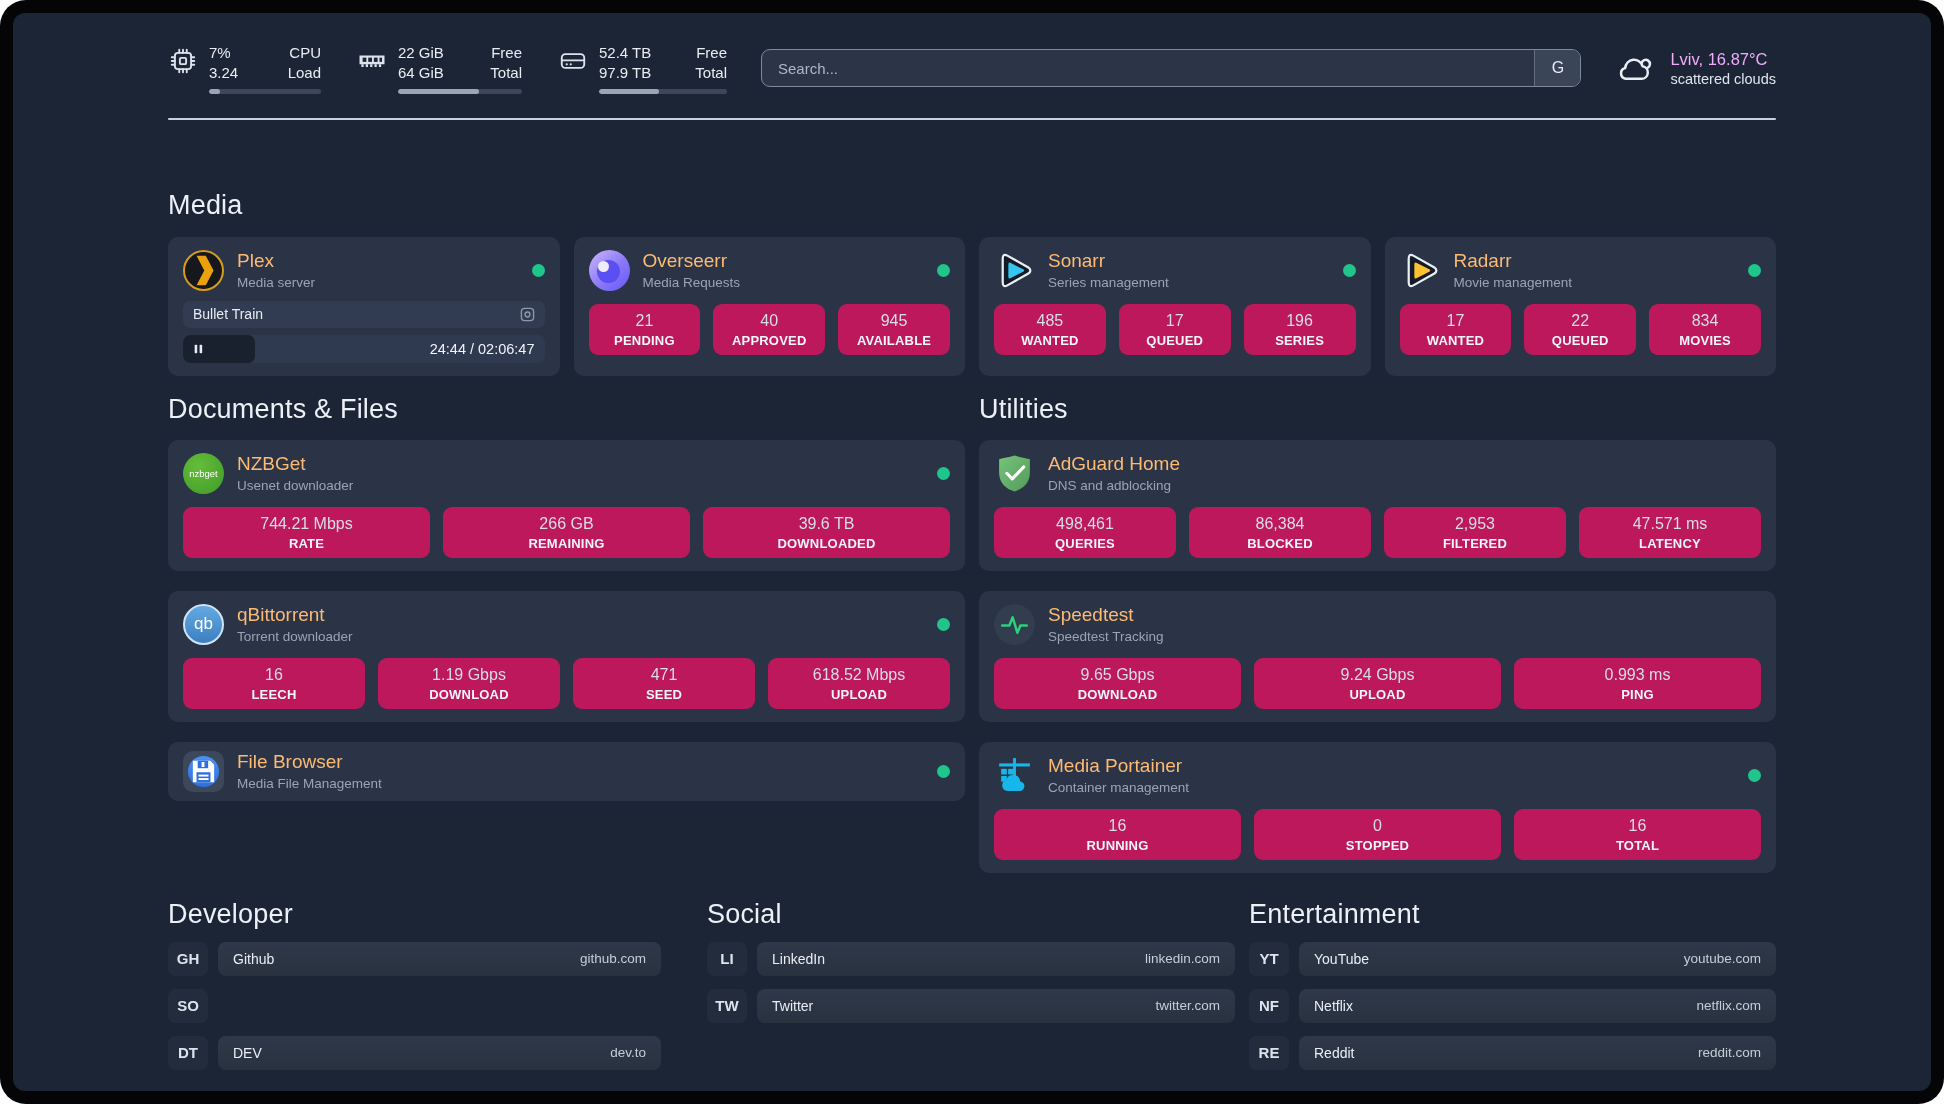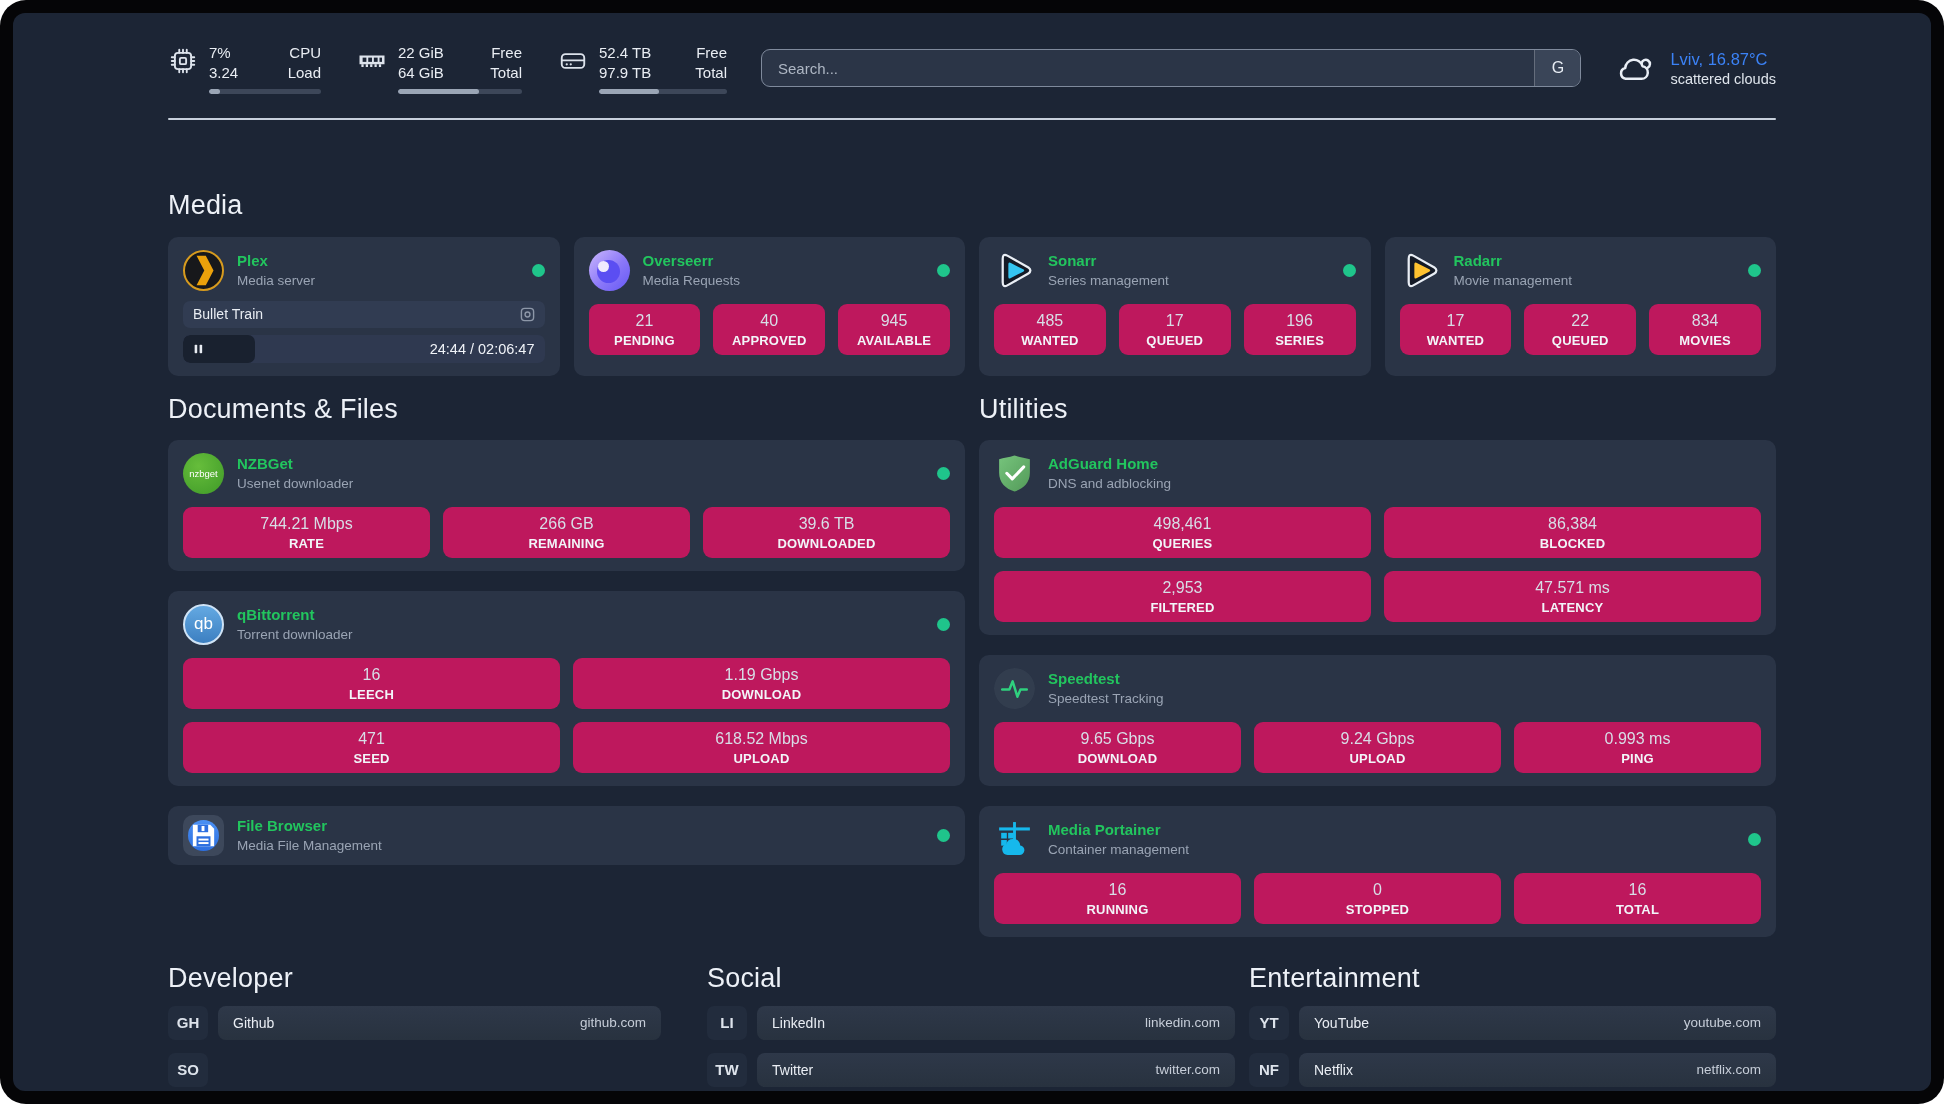--- a/index.html
+++ b/index.html
@@ -28,41 +28,41 @@
                border-radius:9px; display:flex; align-items:stretch; overflow:hidden; }
   .searchbar input { flex:1; background:transparent; border:0; outline:0; color:#dfe5ee; font-size:15px;
                      padding:0 16px; font-family:inherit; }
   .searchbar input::placeholder { color:#aeb7c4; }
   .g-btn { width:46px; background:#3a4558; border-left:1px solid rgba(255,255,255,.22);
            display:flex; align-items:center; justify-content:center; font-size:16px; color:#e8edf4; cursor:pointer; }
 
   .weather { display:flex; gap:13px; align-items:center; }
   .weather-icon { width:46px; height:40px; color:#e9eef5; }
   .weather-icon svg { width:100%; height:100%; }
-  .weather-l1 { font-size:16.5px; color:#3b82f6; }
+  .weather-l1 { font-size:16.5px; color:#f0abfc; }
   .weather-l2 { font-size:14.5px; color:#dfe5ec; margin-top:2px; }
 
   .divider { margin-top:24px; height:2px; background:#c7d0dc; border-radius:1px; }
 
   
   .section-title { font-size:27px; color:#edf1f7; font-weight:500; letter-spacing:.2px; }
   .media-title { margin-top:70px; }
   .media-grid { margin-top:16px; display:grid; grid-template-columns:repeat(4,1fr); gap:14px; }
 
   .card { background:#2a3446; border-radius:10px; padding:13px 15px; }
   .card-head { display:flex; align-items:center; gap:13px; min-height:41px; }
   .app-icon { width:41px; height:41px; flex:none; position:relative; }
   .app-icon svg { width:100%; height:100%; display:block; }
-  .app-title { font-size:15px; color:#22c55e; font-weight:700; line-height:1.15; }
+  .app-title { font-size:19px; color:#fdba74; font-weight:400; line-height:1.15; }
   .app-sub { font-size:13.5px; color:#9aa4b4; margin-top:3px; }
   .dot { width:13px; height:13px; border-radius:50%; background:#1fc58b; margin-left:auto; flex:none; }
 
   .tiles { margin-top:13px; display:grid; gap:13px; }
   .tiles.c3 { grid-template-columns:repeat(3,1fr); }
-  .tiles.c4 { grid-template-columns:repeat(2,1fr); }
+  .tiles.c4 { grid-template-columns:repeat(4,1fr); }
   .tile { background:#be185d; border-radius:9px; text-align:center; padding:8px 4px 7px; }
   .tile-value { font-size:16px; color:#d8dee7; }
   .tile-label { font-size:13px; font-weight:700; color:#f2f5f9; margin-top:3px; letter-spacing:.2px; }
 
   
   .plex-row { margin-top:10px; height:27px; background:#313c52; border-radius:7px; display:flex;
               align-items:center; padding:0 10px; font-size:14px; color:#e9edf3; }
   .session-icon { margin-left:auto; display:flex; }
   .plex-progress { margin-top:7px; height:28px; background:#2f3950; border-radius:7px; position:relative;
                    display:flex; align-items:center; overflow:hidden;justify-content:space-between; }

